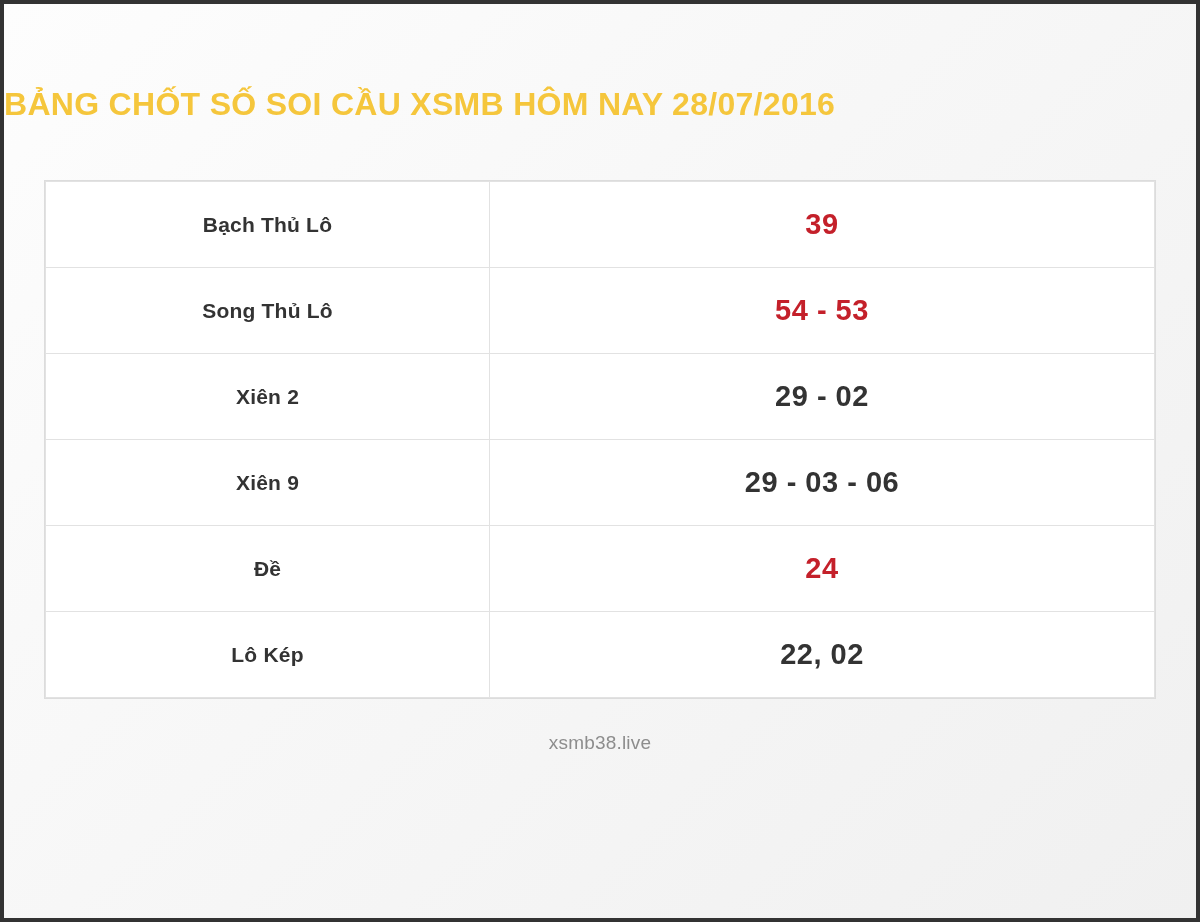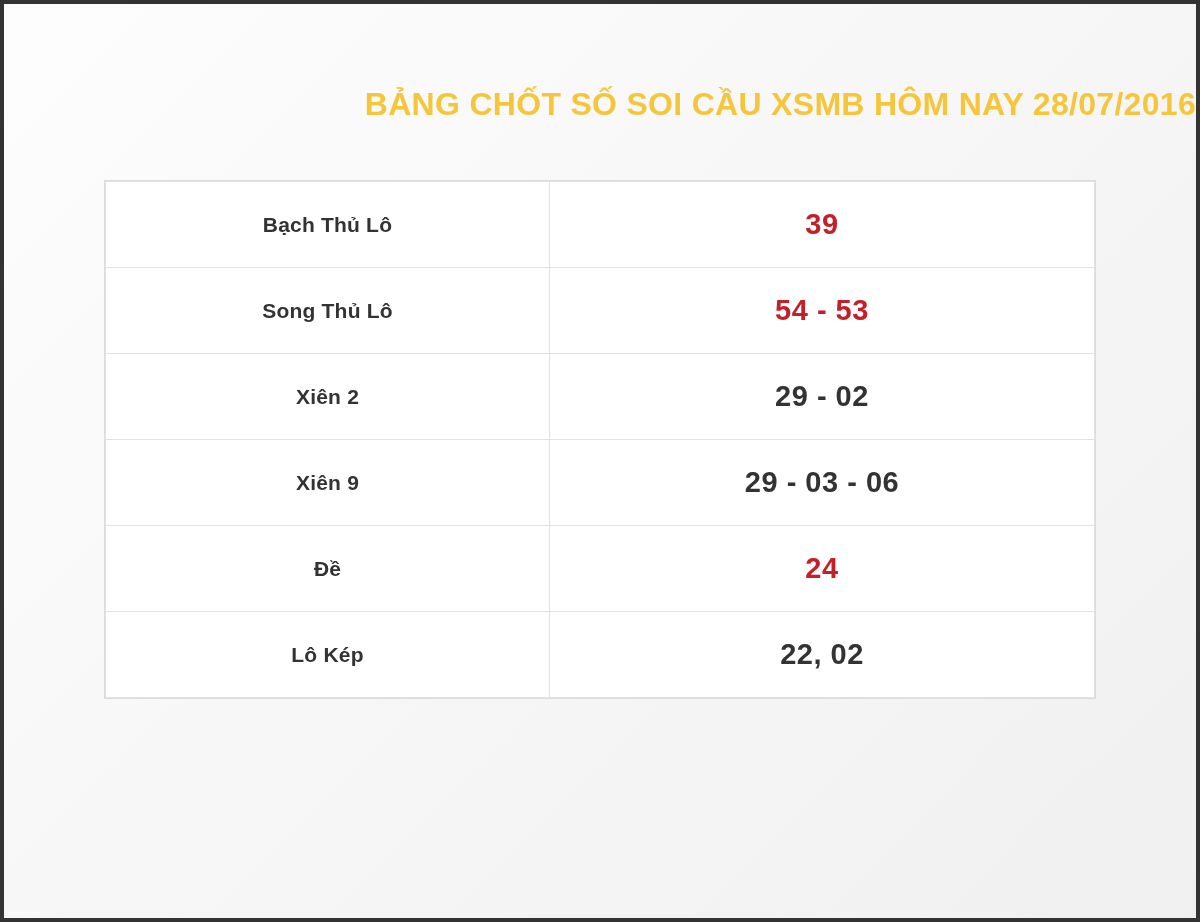--- a/index.html
+++ b/index.html
@@ -24,37 +24,37 @@
     display: flex;
     flex-direction: column;
     align-items: center;
   }
 
   .title-block {
     width: 100%;
     height: 176px;
     display: flex;
     align-items: center;
-    justify-content: flex-end;
+    justify-content: flex-start;
     box-sizing: border-box;
     padding-top: 24px;
   }
 
   .page-title {
     font-size: 32px;
     font-weight: bold;
     letter-spacing: 0.3px;
     color: #f5c63c;
     white-space: nowrap;
     text-align: center;
     font-family: "Liberation Sans", "DejaVu Sans", sans-serif;
   }
 
   .table-wrap {
-    width: 992px;
+    width: 1112px;
     background: #ffffff;
     border: 1px solid #dcdcdc;
     box-sizing: border-box;
   }
 
   .chot-table {
     width: 100%;
     border-collapse: collapse;
     table-layout: fixed;
   }
@@ -139,14 +139,17 @@
           <td class="cell-value is-red">24</td>
         </tr>
         <tr>
           <td class="cell-label">Lô Kép</td>
           <td class="cell-value">22, 02</td>
         </tr>
       </tbody>
     </table>
   </div>
 
+  <div class="footer-block">
+    <div class="footer-text">xsmb38.live</div>
+  </div>
 
 </div>
 
 </body></html>

